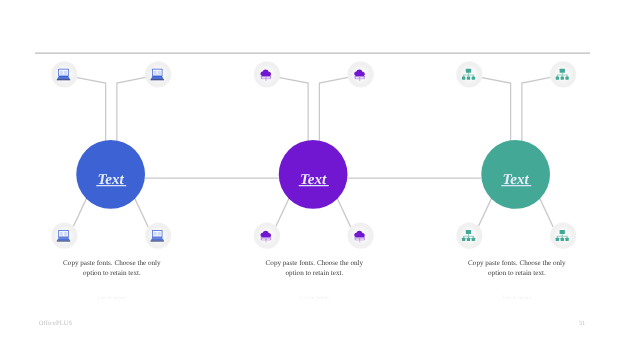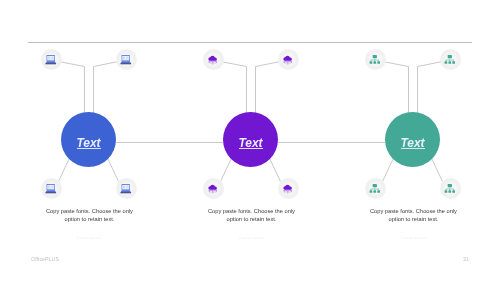--- a/index.html
+++ b/index.html
@@ -1,17 +1,17 @@
 <!DOCTYPE html>
 <html><head>
 <meta charset="utf-8">
 <style>
   html,body{margin:0;padding:0;}
   body{width:500px;height:281px;background:#ffffff;font-family:"Liberation Sans",sans-serif;overflow:hidden;}
-  .slide{position:relative;width:500px;height:279px;background:#fff;overflow:hidden;}
+  .slide{position:relative;width:500px;height:279px;background:#fff;overflow:hidden;font-family:Liberation Serif, serif;}
 
   .toprule{position:absolute;left:27.5px;top:42px;width:444px;height:1px;background:#bdbdc1;}
 
   svg.lines{position:absolute;left:0;top:0;width:500px;height:281px;}
 
   .circle{position:absolute;width:55px;height:55px;top:112px;border-radius:50%;}
   .circle .node-label{position:absolute;left:0;right:0;top:25px;text-align:center;
       font-style:italic;font-weight:bold;font-size:12px;line-height:1;color:#e8eeff;}
   .circle .node-label::after{content:"";position:absolute;left:16px;right:15px;top:11px;height:1px;background:#dbe3fb;}
 

